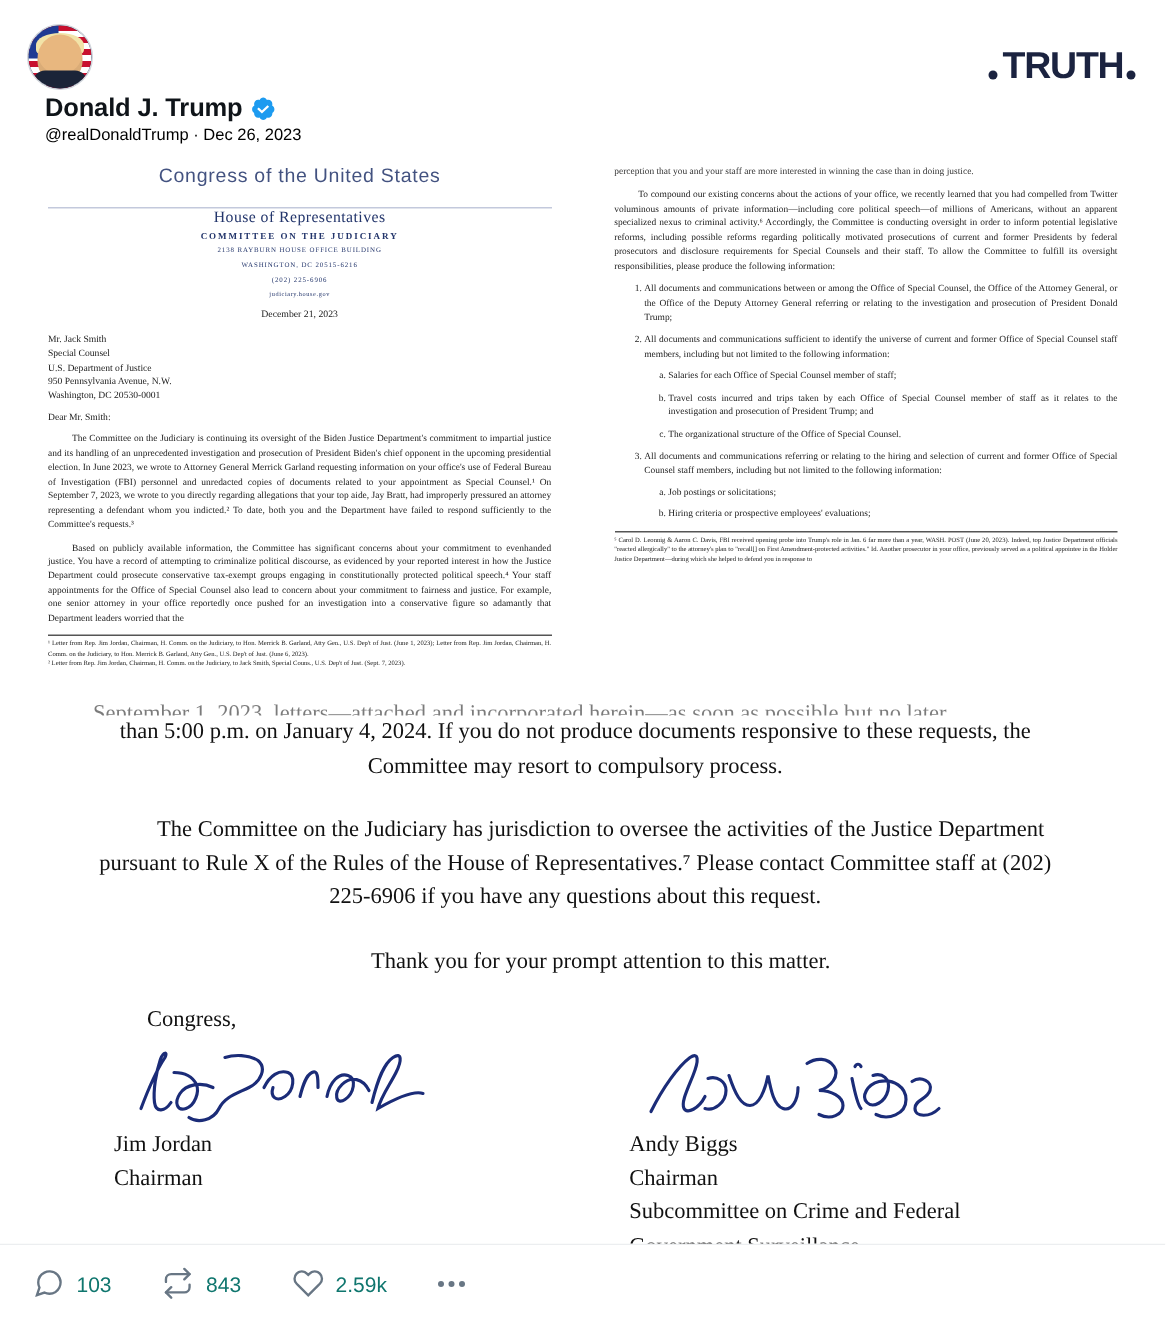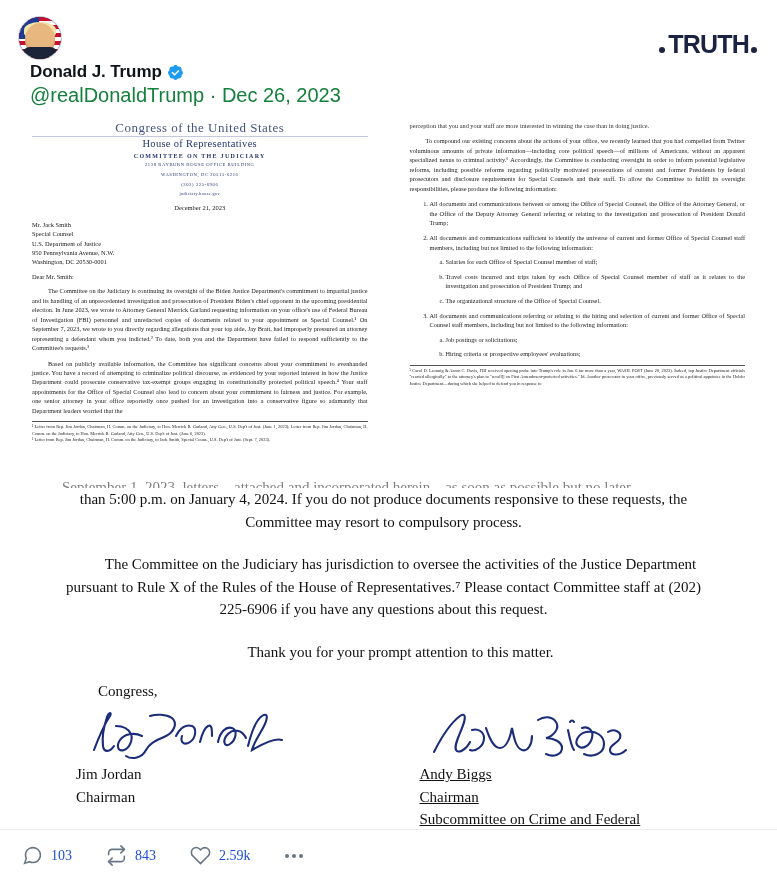--- a/index.html
+++ b/index.html
@@ -89,22 +89,22 @@
     font-size: 17px;
     font-weight: bold;
     color: #0f1419;
     letter-spacing: -0.1px;
   }
   .verified {
     width: 17px; height: 17px;
     display: inline-block;
   }
   .handle-row {
-    font-size: 20px;
-    color: #15803d;
+    font-size: 11px;
+    color: #000000;
   }
   .brand {
     position: absolute;
     right: 20px;
     top: 30px;
     display: flex;
     align-items: center;
     font-size: 25px;
     font-weight: bold;
     color: #1b2340;
@@ -156,27 +156,27 @@
     color: #1a1a1a;
     padding: 2px 14px 0 14px;
   }
   .page.left { padding-top: 4px; }
   .letterhead {
     text-align: center;
     line-height: 1.05;
     margin-bottom: 8px;
   }
   .lh-1 {
-    font-family: Liberation Serif, serif;
+    font-family: Liberation Sans, sans-serif;
     font-size: 13px;
     color: #23356b;
     letter-spacing: 0.5px;
     opacity: 0.85;
     border-bottom: 1px solid #b9c0d6;
-    padding-bottom: 1px;
+    padding-bottom: 14px;
     margin-bottom: 1px;
   }
   .lh-2 {
     font-size: 10.5px;
     color: #23356b;
     letter-spacing: 0.3px;
   }
   .lh-3 {
     font-size: 6px;
     color: #23356b;
@@ -272,21 +272,21 @@
   .cont p.indent { text-indent: 34px; }
   .sig-wrap {
     display: flex;
     margin-top: 6px;
   }
   .sig-col {
     width: 50%;
     position: relative;
     padding-left: 14px;
   }
-  .sig-col.right { padding-left: 36px; text-decoration: underline; }
+  .sig-col.right { padding-left: 36px; }
   .sincerely {
     font-size: 15px;
     margin: 0 0 2px 36px;
   }
   .sig-svg { display: block; }
   .sig-name {
     font-size: 15px;
     line-height: 1.38;
     margin-top: 2px;
   }
@@ -298,24 +298,23 @@
     align-items: center;
     gap: 34px;
     padding: 0 22px;
     background: #fff;
     flex: 0 0 52px;
   }
   .action {
     display: flex;
     align-items: center;
     gap: 8px;
-    color: #1d4ed8;
+    color: #0f766e;
     font-size: 14px;
     cursor: pointer;
-    font-family: Liberation Serif, serif;
   }
   .action svg { display: block; }
   .more-dots {
     display: flex;
     gap: 3px;
     align-items: center;
   }
   .more-dots span {
     width: 4px; height: 4px; border-radius: 50%;
     background: #687684;

